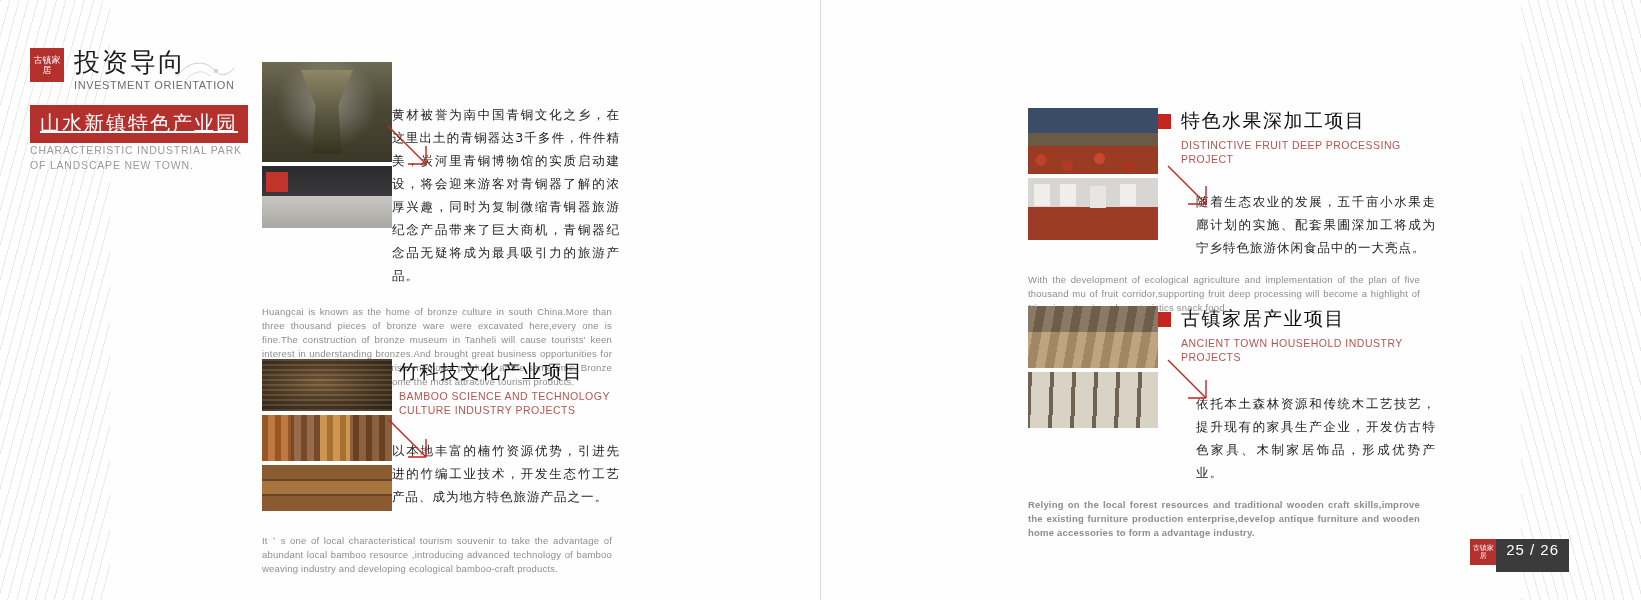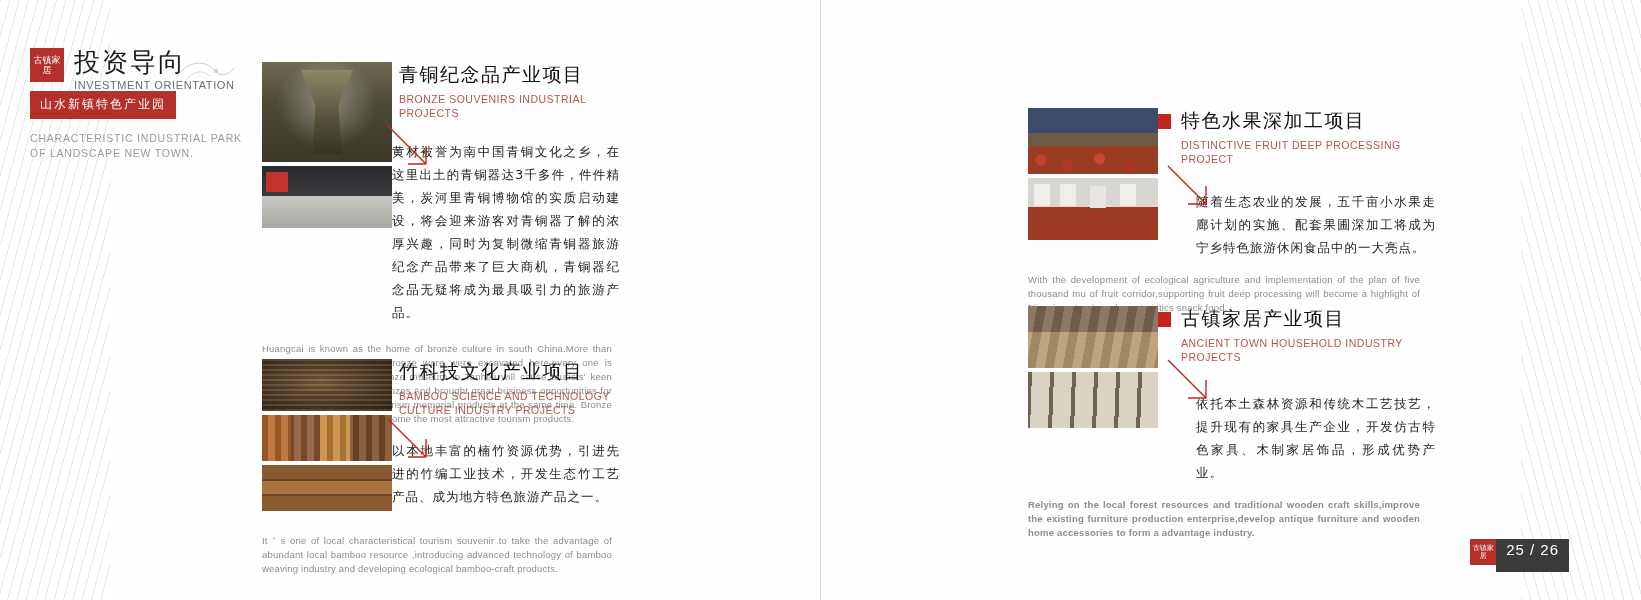--- a/index.html
+++ b/index.html
@@ -47,27 +47,29 @@
     margin-left: 10px;
   }
   .brand-title .cn {
     font-size: 26px; color: #1d1d1d; letter-spacing: 2px; line-height: 28px;
     font-family: "DejaVu Sans", sans-serif;
   }
   .brand-title .en {
     font-size: 11px; color: #6d6d6d; letter-spacing: 0.6px; margin-top: 3px;
   }
   .brand-bar {
+    margin-top: 14px;
     background: #b3302c; color: #fff;
-    font-size: 12px; letter-spacing: 2px;
+    font-size: 20px; letter-spacing: 2px;
     padding: 5px 10px 6px 10px; display: inline-block;
     font-family: "DejaVu Sans", sans-serif;
+    text-decoration: underline;
   }
   .brand-en2 {
-    margin-top: 12px; font-size: 10.5px; color: #9a9a9a;
+    font-size: 10.5px; color: #9a9a9a;
     letter-spacing: 0.8px; line-height: 15px;
   }
   .flourish {
     position: absolute; left: 176px; top: 56px;
     width: 60px; height: 30px; opacity: .5;
   }
 
   
   .block { position: absolute; }
   .thumbs { position: absolute; width: 130px; }
@@ -228,24 +230,20 @@
 
   <div class="block" style="left:262px; top:62px; width:355px;">
     <div class="thumbs" style="left:0; top:0;">
       <div class="thumb img-bronze-vessel" style="height:100px;"></div>
       <div class="thumb img-bronze-row" style="height:62px;"></div>
     </div>
 
     <div style="margin-left:112px;">
       <div class="head-row">
         <div class="red-sq"></div>
-        <div class="head-txt">
-          <div class="h-cn">青铜纪念品产业项目</div>
-          <div class="h-en">BRONZE SOUVENIRS INDUSTRIAL PROJECTS</div>
-        </div>
       </div>
       <svg class="arrow" style="left:124px; top:62px;" viewBox="0 0 54 48">
         <path d="M2 2 L40 40" stroke="#c3251f" stroke-width="1.4" fill="none"></path>
         <path d="M40 40 L40 22 M40 40 L22 40" stroke="#c3251f" stroke-width="1.4" fill="none"></path>
       </svg>
       <div class="body-cn" style="margin-left:18px; margin-top:20px; width:228px;">黄材被誉为南中国青铜文化之乡，在这里出土的青铜器达3千多件，件件精美，炭河里青铜博物馆的实质启动建设，将会迎来游客对青铜器了解的浓厚兴趣，同时为复制微缩青铜器旅游纪念产品带来了巨大商机，青铜器纪念品无疑将成为最具吸引力的旅游产品。</div>
     </div>
 
     <div class="body-en" style="margin-left:0px; margin-top:18px; width:350px;">Huangcai is known as the home of bronze culture in south China.More than three thousand pieces of  bronze ware were excavated here,every one is fine.The construction of  bronze museum in Tanheli will cause tourists'  keen interest in understanding bronzes.And brought great business opportunities for copying miniature bronze tourism memorial products at the same time. Bronze souvenir will undoubtedly become the most attractive tourism products.</div>
   </div>

